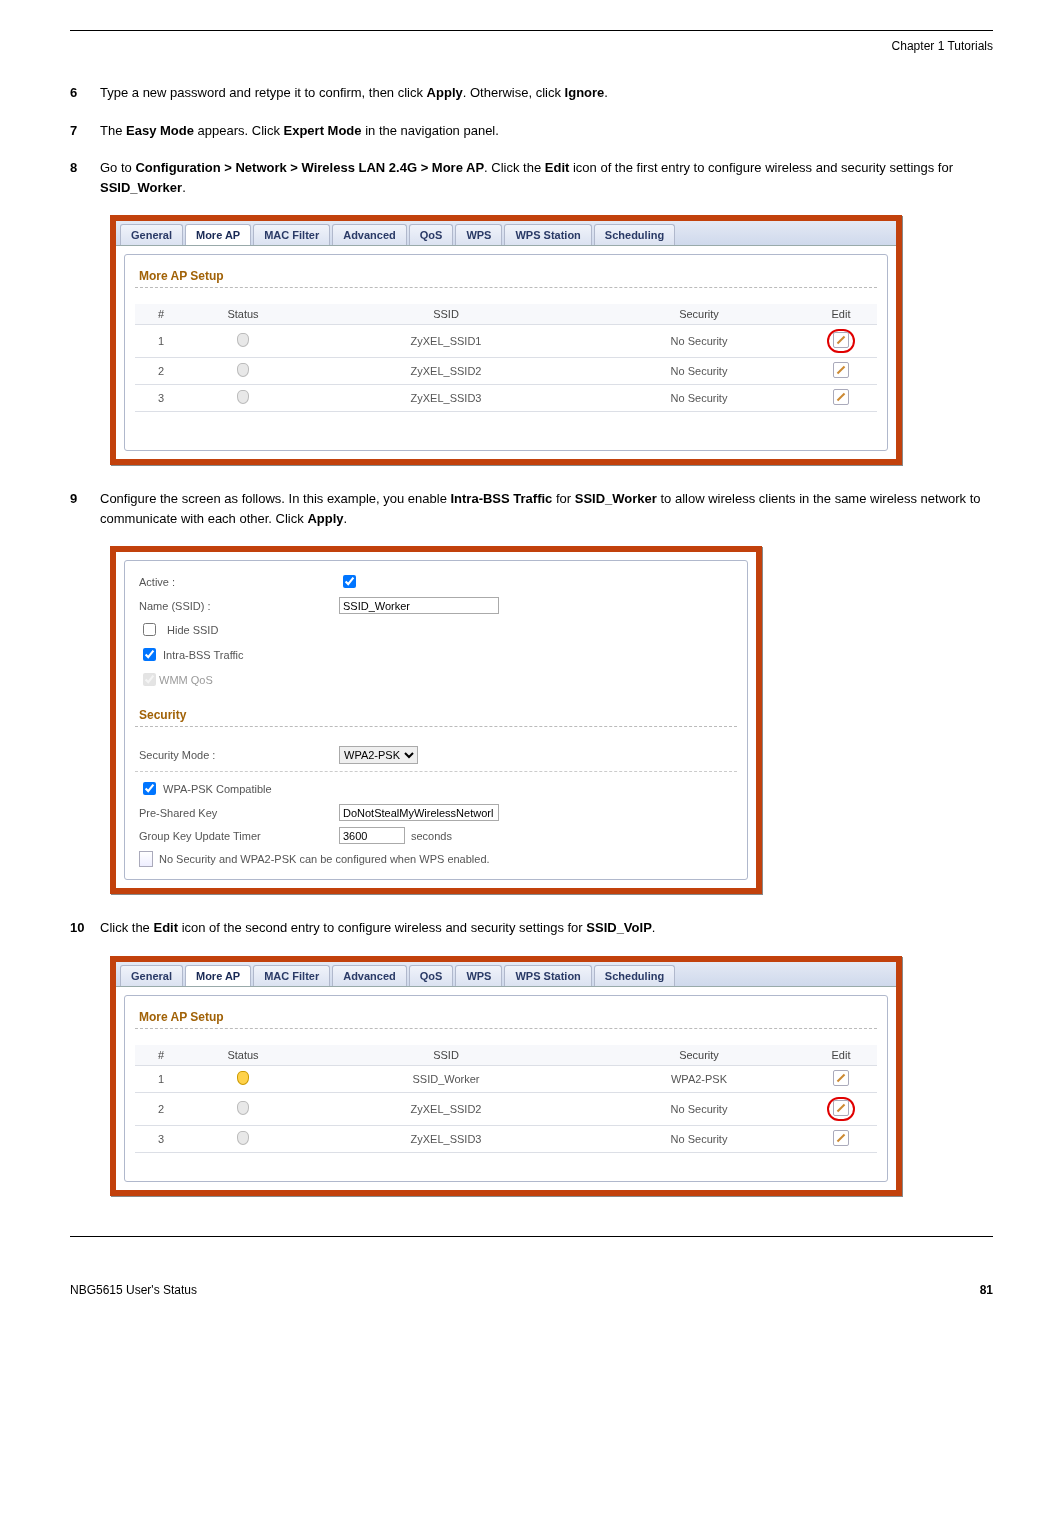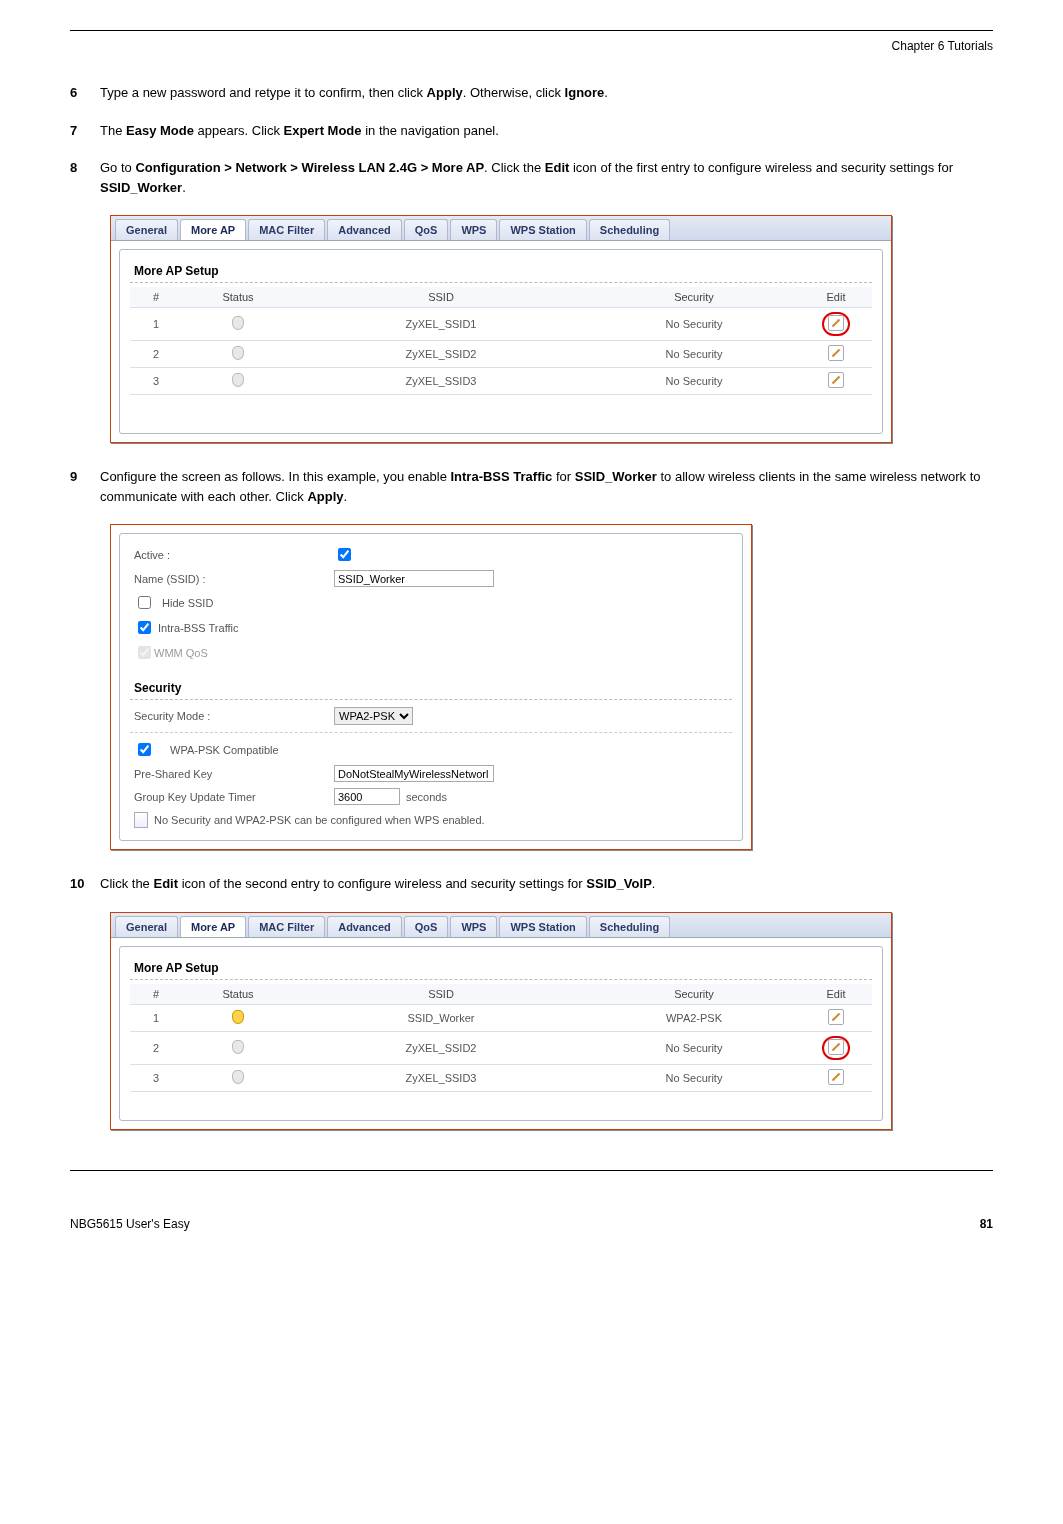--- a/index.html
+++ b/index.html
@@ -34,21 +34,21 @@
     width: 30px;
     font-weight: bold;
     flex-shrink: 0;
     text-align: left;
   }
   .step-body {
     flex: 1;
   }
   b { font-weight: bold; }
   .screenshot {
-    border: 1px solid #c2410c;
+    border: 6px solid #c2410c;
     margin: 10px 0 24px 40px;
     background: #fff;
     box-shadow: 1px 1px 0 #888;
   }
   .tabs {
     background: linear-gradient(#e4e9f4, #cfd9ec);
     border-bottom: 1px solid #9aa;
     padding: 3px 4px 0 4px;
     font-size: 11px;
     display: flex;
@@ -72,26 +72,26 @@
   .panel-body {
     padding: 8px;
   }
   .panel-inner {
     border: 1px solid #b0b8cc;
     border-radius: 3px;
     padding: 8px 10px;
     background: #fff;
   }
   .section-title {
-    color: #000000;
+    color: #a16207;
     font-weight: bold;
     font-size: 12px;
     padding: 6px 4px 4px 4px;
     border-bottom: 1px dashed #bbb;
-    margin-bottom: 4px;
+    margin-bottom: 16px;
     font-family: Arial, sans-serif;
   }
   table.grid {
     width: 100%;
     border-collapse: collapse;
     font-size: 11px;
     font-family: Arial, sans-serif;
   }
   table.grid th, table.grid td {
     border-bottom: 1px solid #dcdfe6;
@@ -207,21 +207,21 @@
   .footer-rule {
     border-top: 1px solid #000;
     margin-top: 40px;
   }
 </style>
 </head>
 <body>
 
 <div class="page">
   <div class="top-rule"></div>
-  <div class="chapter-header">Chapter 6 Tutorials</div>
+  <div class="chapter-header">Chapter 1 Tutorials</div>
 
   <div class="step">
     <div class="step-num">6</div>
     <div class="step-body">
       <span>Type a new password and retype it to confirm, then click </span><b>Apply</b><span>. Otherwise, click </span><b>Ignore</b><span>.</span>
     </div>
   </div>
 
   <div class="step">
     <div class="step-num">7</div>
@@ -321,21 +321,21 @@
 
         <div style="height:10px;"></div>
         <div class="section-title">Security</div>
         <div class="form-row">
           <div class="form-label">Security Mode :</div>
           <select><option>WPA2-PSK</option></select>
         </div>
         <div class="dash-sep"></div>
         <div class="form-row">
           <input type="checkbox" checked="" style="">
-          <span style="margin-left:16px;">WPA-PSK Compatible</span>
+          <span style="margin-left:4px;">WPA-PSK Compatible</span>
         </div>
         <div class="form-row">
           <div class="form-label">Pre-Shared Key</div>
           <input type="text" style="width: 160px;" value="DoNotStealMyWirelessNetworl">
         </div>
         <div class="form-row">
           <div class="form-label">Group Key Update Timer</div>
           <input type="text" style="width: 66px;" value="3600">
           <span style="margin-left:6px;">seconds</span>
         </div>
@@ -400,16 +400,16 @@
           </tr>
         </tbody>
           </table>
         <div style="height:20px;"></div>
       </div>
     </div>
   </div>
 
   <div class="footer-rule"></div>
   <div class="footer">
-    <span>NBG5615 User's Easy</span>
+    <span>NBG5615 User's Status</span>
     <b>81</b>
   </div>
 </div>
 
 </body></html>

